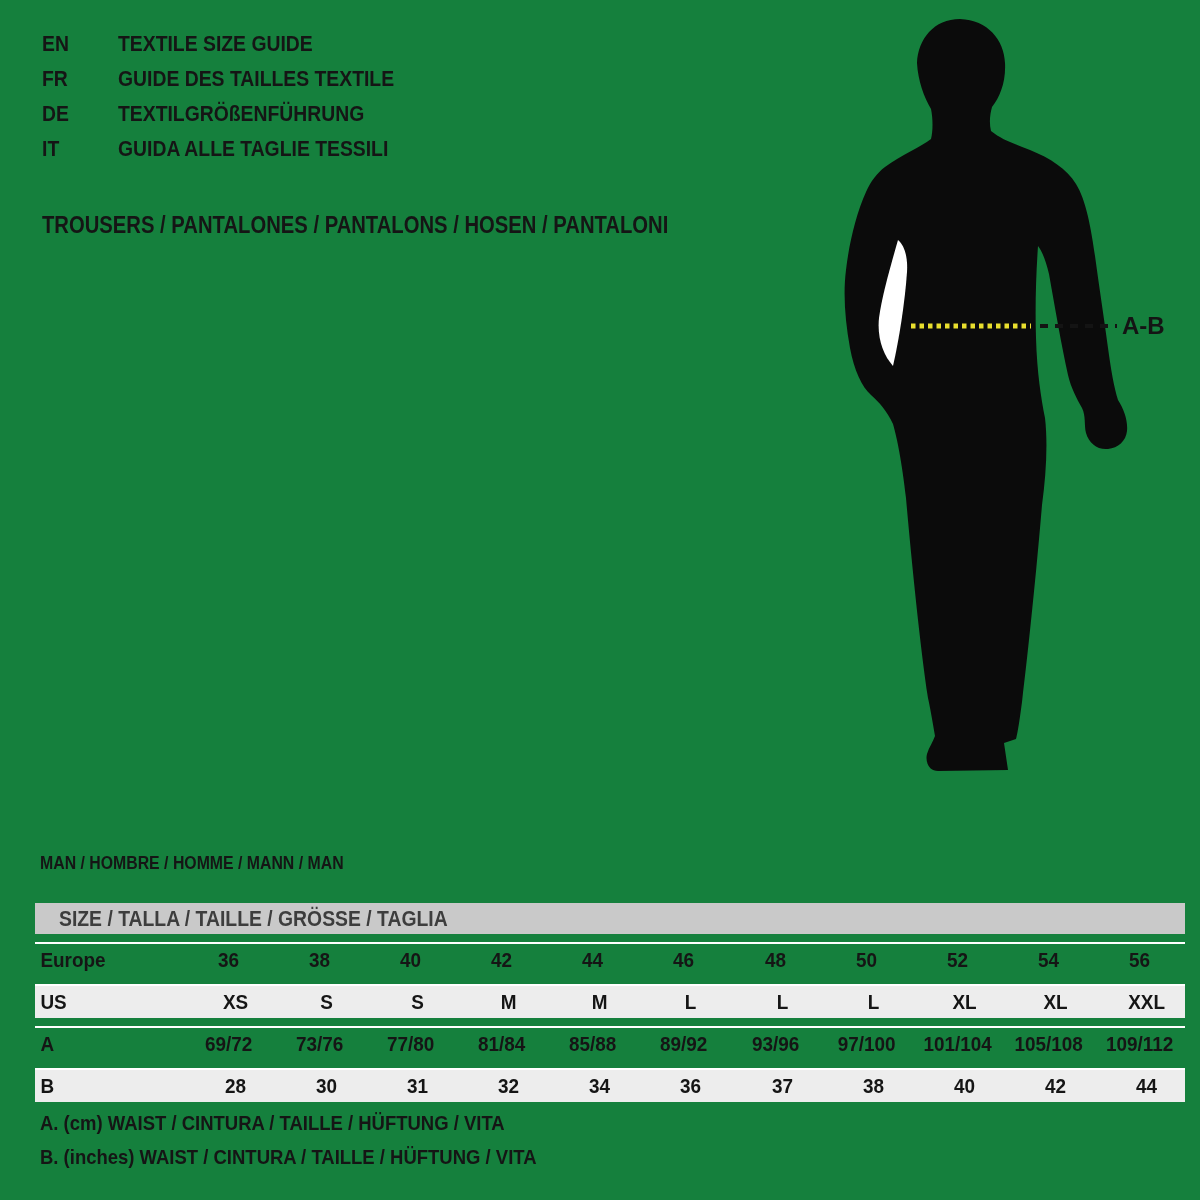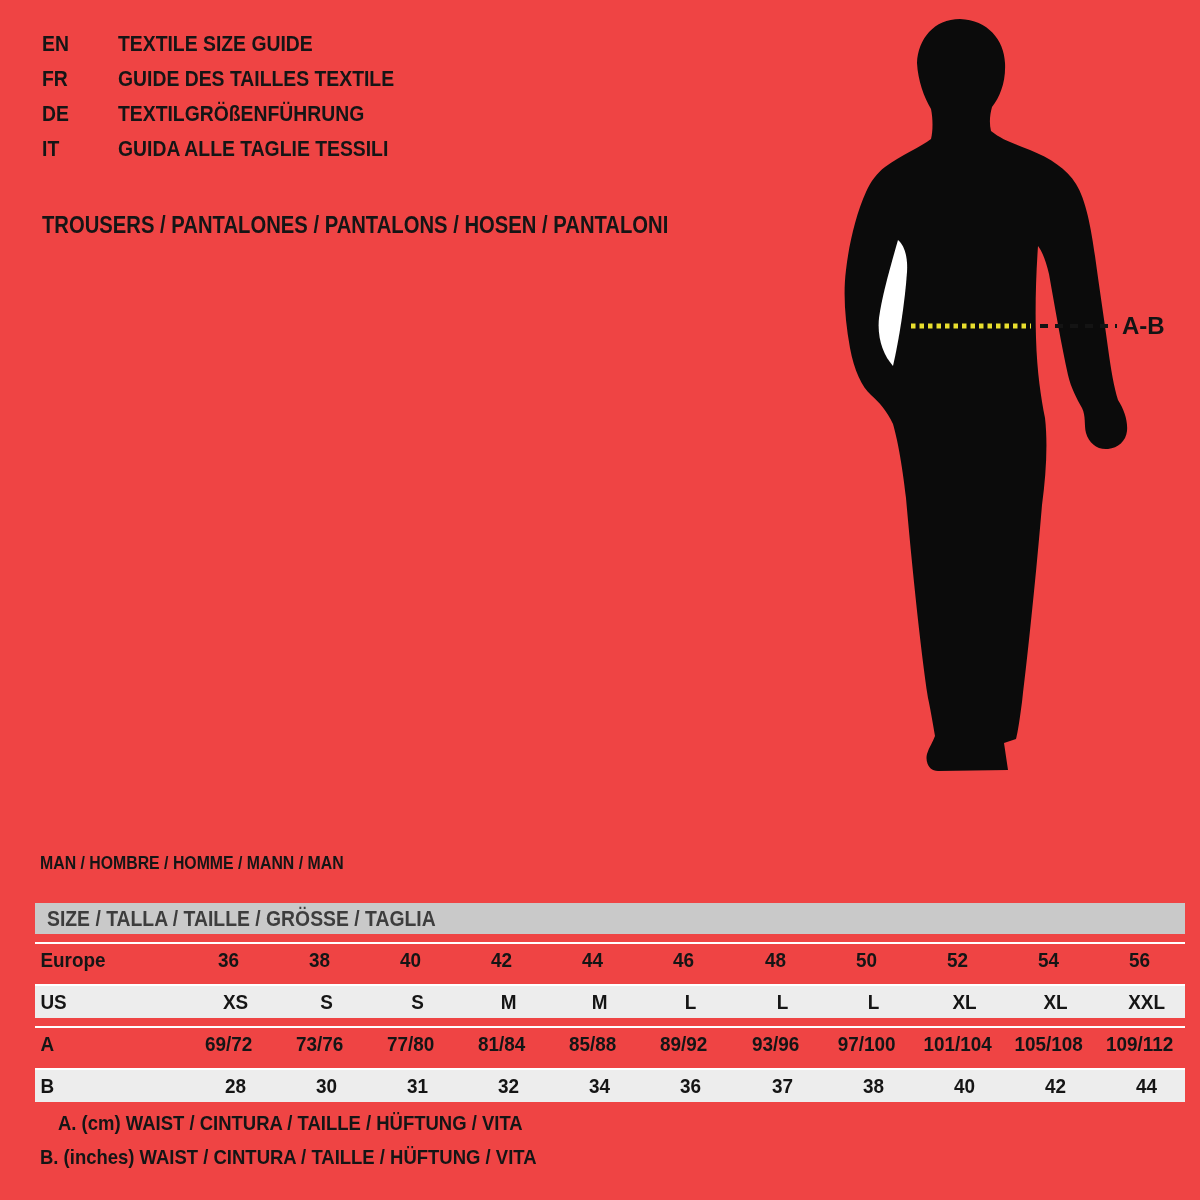--- a/index.html
+++ b/index.html
@@ -5,21 +5,21 @@
   html, body {
     margin: 0;
     padding: 0;
     width: 1200px;
     height: 1200px;
     background: #ffffff;
     overflow: hidden;
     font-family: "Liberation Sans", "DejaVu Sans", sans-serif;
     color: #151515;
   }
-  .page { position: relative; width: 1200px; height: 1200px; background: #ef4444; }
+  .page { position: relative; width: 1200px; height: 1200px; background: #15803d; }
 
   
   .cond  { display: inline-block; transform: scaleX(0.88); transform-origin: 0 50%; white-space: nowrap; }
 
   
   .lang-block { position: absolute; left: 42px; top: 26px; }
   .lang-row { display: flex; height: 35px; line-height: 35px; }
   .lang-code  { width: 76px; font-weight: 700; font-size: 22px; }
   .lang-label { font-weight: 700; font-size: 22px; }
 
@@ -40,37 +40,37 @@
     position: absolute; left: 40px; top: 848px;
     font-weight: 700; font-size: 18px; line-height: 30px;
   }
 
   
   .size-table { position: absolute; left: 35px; top: 903px; width: 1150px; }
   .st-header {
     height: 31px; line-height: 31px;
     background: #c9c9c9; color: #3d3d3d;
     font-weight: 700; font-size: 22px;
-    padding-left: 12px; box-sizing: border-box;
+    padding-left: 24px; box-sizing: border-box;
   }
   .st-row {
     display: grid;
     grid-template-columns: 148px repeat(11, 1fr);
     height: 34px; line-height: 32px;
     border-top: 2px solid #ffffff;
     box-sizing: border-box;
     font-weight: 700; font-size: 21px; margin-top: 8px;
   }
   .st-row.alt { background: #ededed; gap: 14px; }
   .st-label { padding-left: 6px; text-align: left; transform: scaleX(0.9); transform-origin: 0 50%; white-space: nowrap; }
   .st-cell  { text-align: center; transform: scaleX(0.9); transform-origin: 50% 50%; white-space: nowrap; }
 
   
   .notes { position: absolute; left: 40px; top: 1106px; }
-  .note-line { font-weight: 700; font-size: 21px; height: 34px; line-height: 34px; text-align: center; }
+  .note-line { font-weight: 700; font-size: 21px; height: 34px; line-height: 34px; }
 </style>
 </head>
 <body>
 
 <div class="page">
 
   <div class="lang-block">
     <div class="lang-row">
       <span class="lang-code cond">EN</span>
       <span class="lang-label cond">TEXTILE SIZE GUIDE</span>

